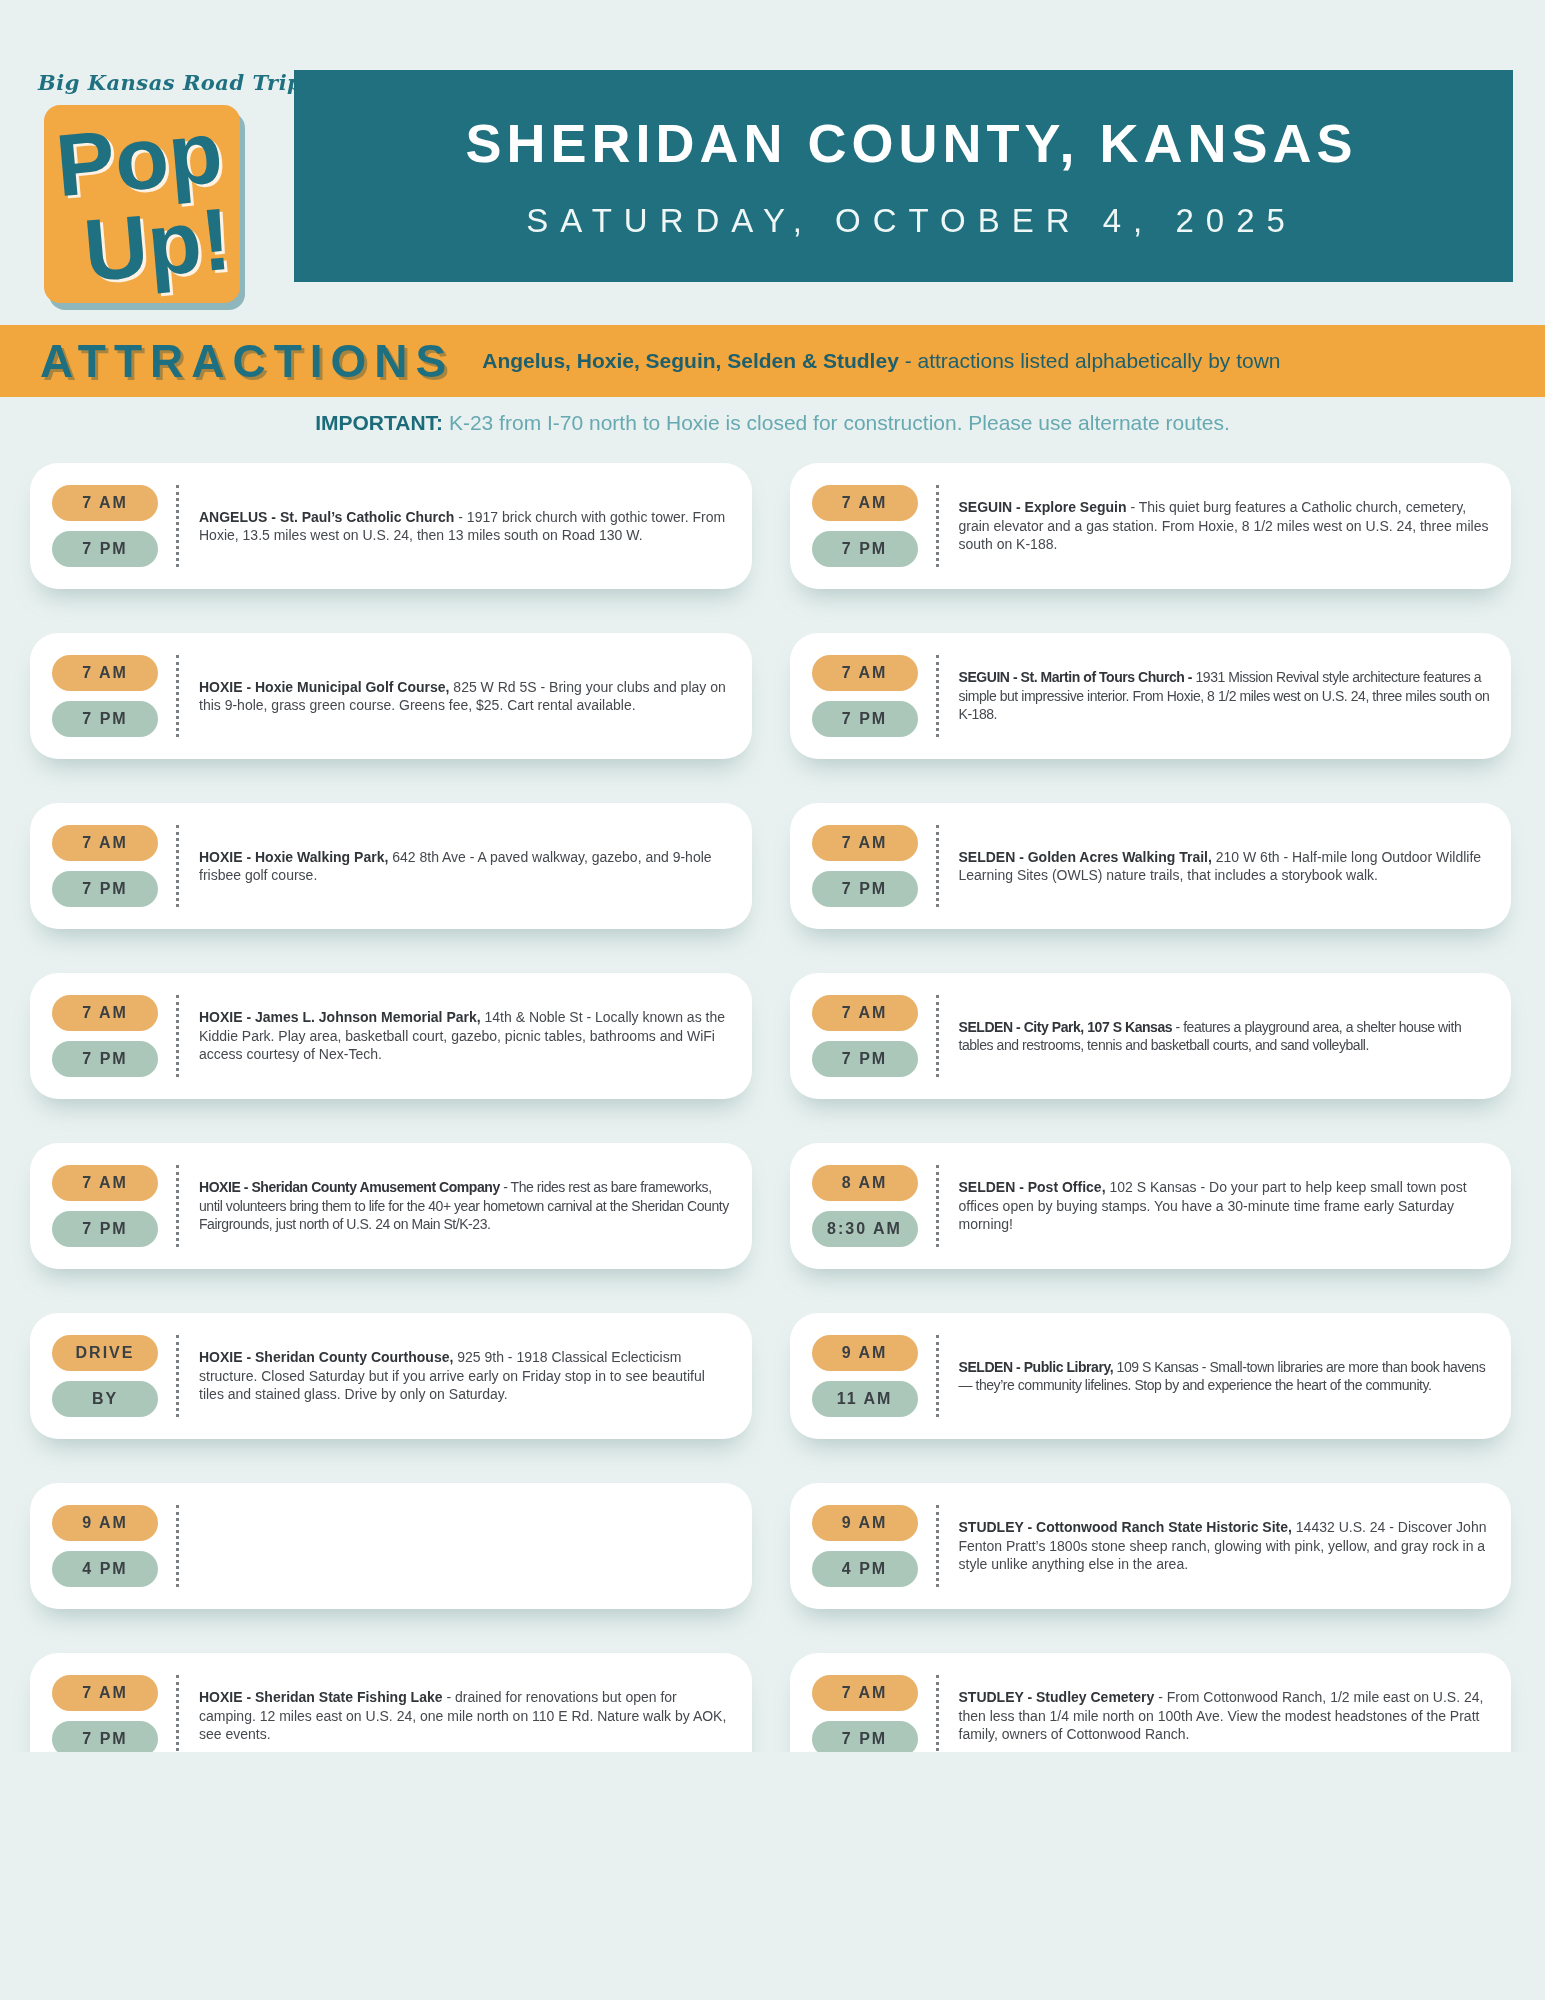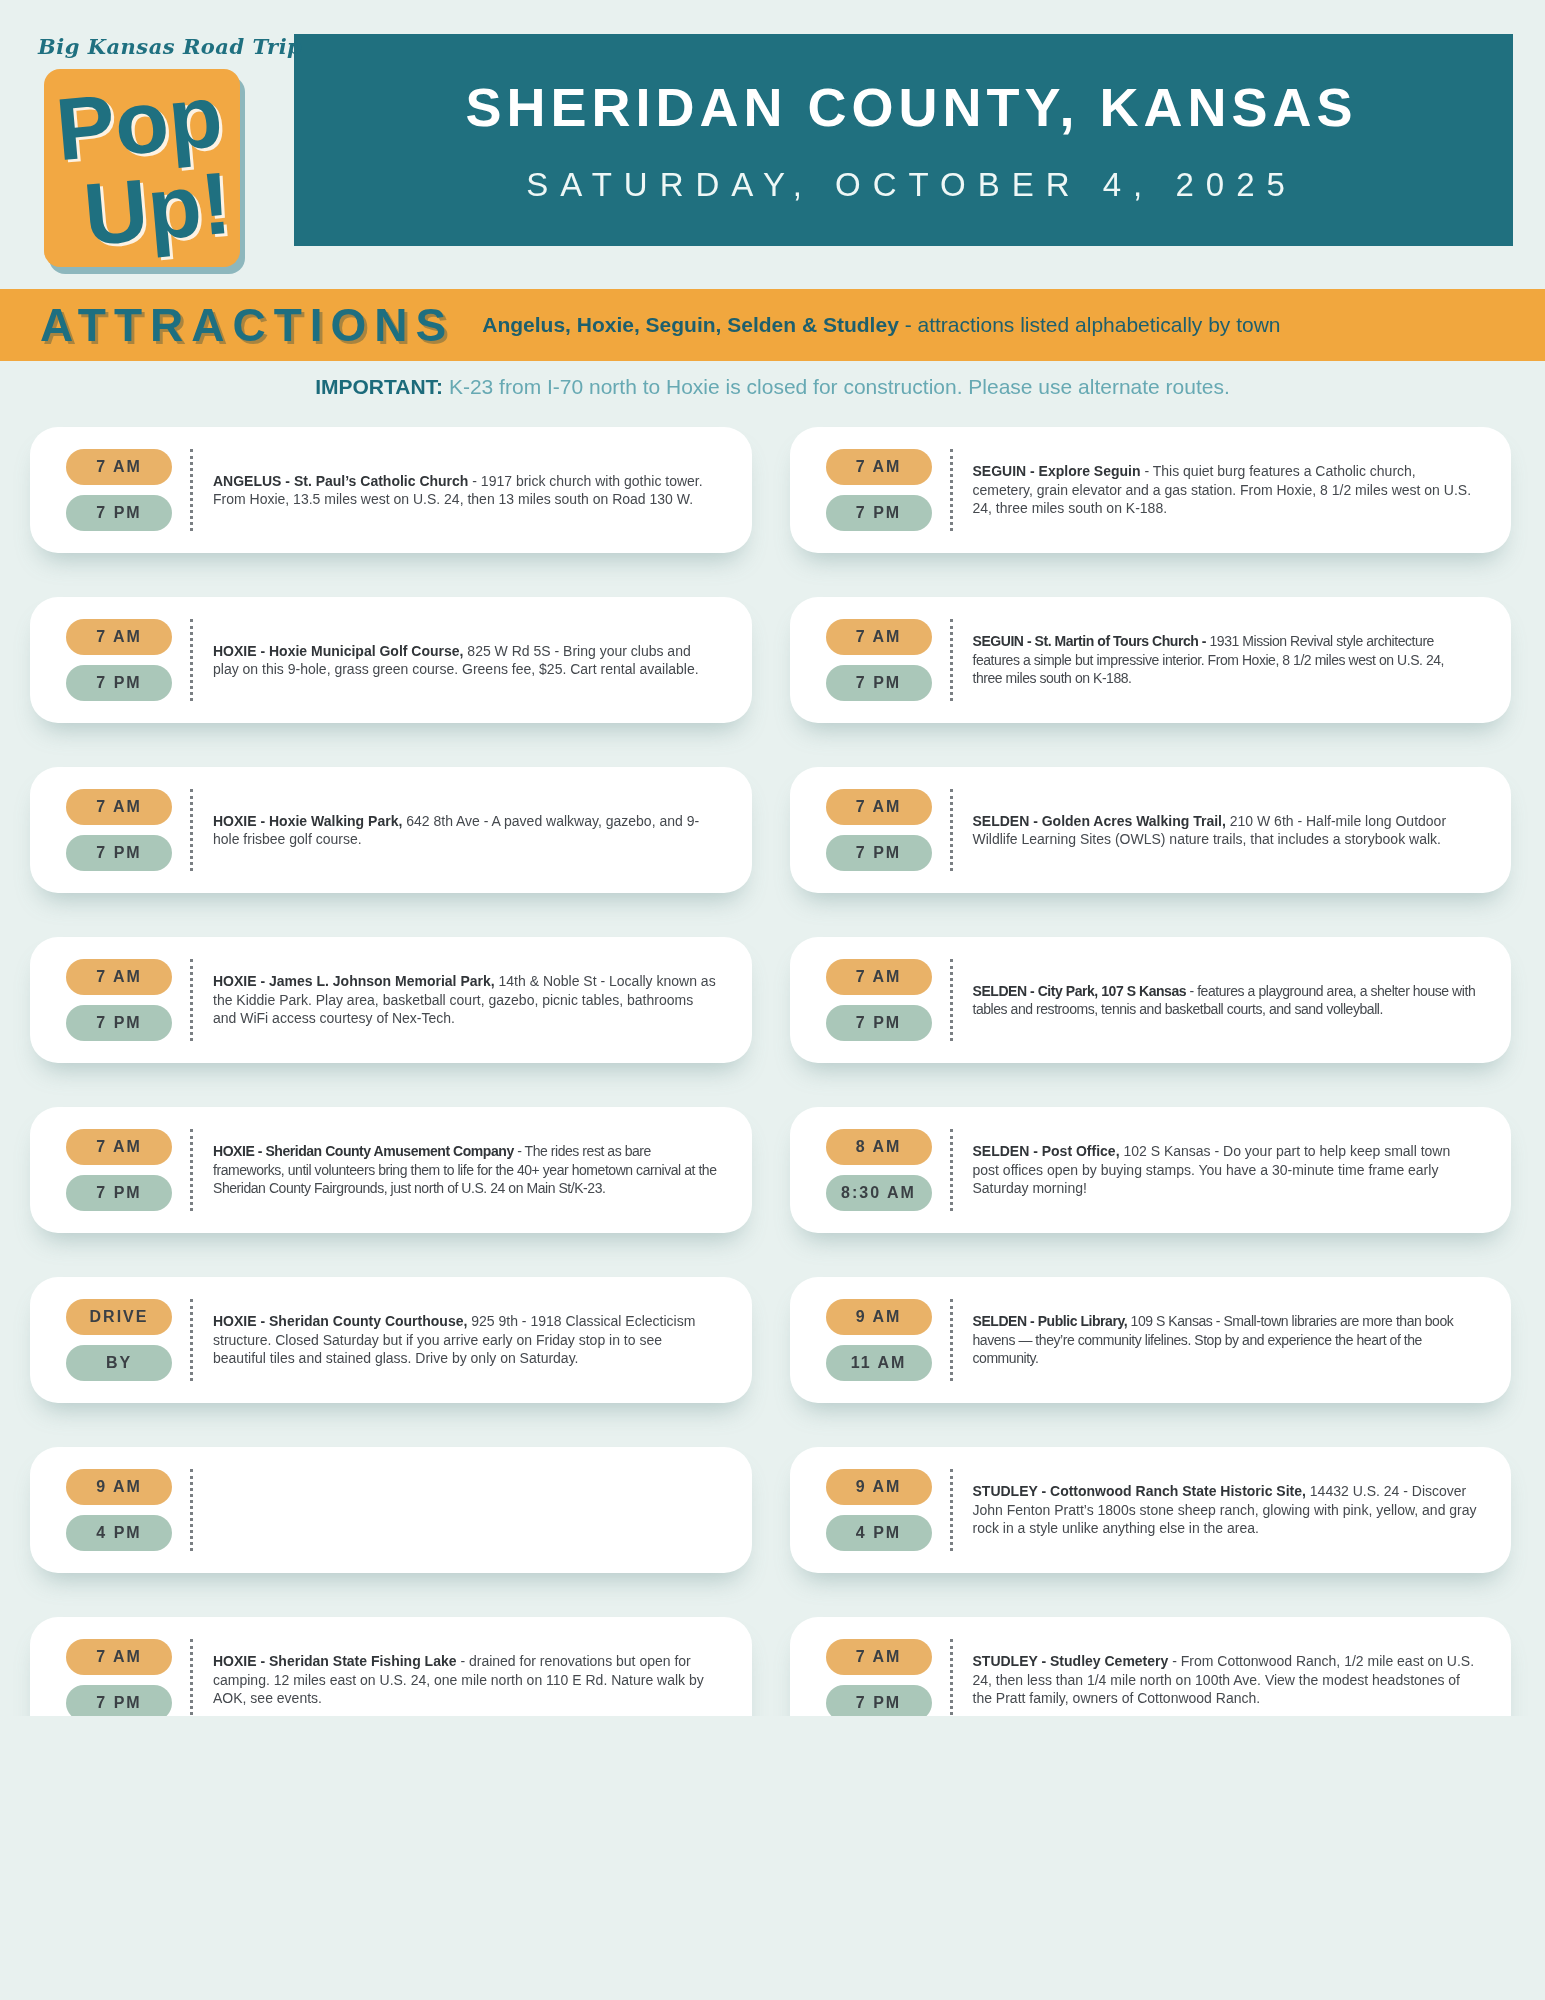--- a/index.html
+++ b/index.html
@@ -1,18 +1,18 @@
 <!DOCTYPE html>
 <html><head>
 <meta charset="utf-8">
 <style>
   html,body{margin:0;padding:0;background:#e8f1ef;}
   .page{
     position:relative;width:1545px;height:1716px;overflow:hidden;
-    background:#e8f1ef;font-family:"Liberation Sans",sans-serif;color:#45494e;
+    background:#e8f1ef;font-family:"Liberation Sans",sans-serif;color:#45494e;margin-top:36px;
   }
   
   .header-row{display:flex;gap:18px;padding:34px 32px 0 38px;align-items:flex-start;}
   .logo-block{width:238px;flex-shrink:0;position:relative;}
   .logo-script{font-family:"DejaVu Serif",serif;font-style:italic;font-weight:bold;
     color:#1f7080;font-size:21px;letter-spacing:.5px;white-space:nowrap;}
   .logo-square{margin-top:10px;margin-left:6px;width:196px;height:198px;background:#f2a843;
     border-radius:16px;position:relative;box-shadow:5px 7px 0 rgba(31,112,128,.45);}
   .logo-pop,.logo-up{position:absolute;font-weight:800;color:#1f7080;
     text-shadow:3px 3px 0 rgba(255,255,255,.85);line-height:1;}
@@ -29,21 +29,21 @@
     text-shadow:3px 3px 0 rgba(35,70,65,.35);white-space:nowrap;}
   .attractions-sub{font-size:21px;color:#1d5f6d;}
   .attractions-sub b{font-weight:bold;}
   
   .notice{margin-top:14px;text-align:center;font-size:21px;}
   .notice b{color:#1c6b7b;}
   .notice span{color:#67a9b3;}
   
   .grid{display:grid;grid-template-columns:repeat(2,1fr);column-gap:38px;row-gap:44px;
     padding:28px 34px 0 30px;align-items:start;}
-  .card{background:#fff;border-radius:28px;padding:20px 34px;display:flex;align-items:center;
+  .card{background:#fff;border-radius:28px;padding:20px 20px;display:flex;align-items:center;
     min-height:86px;box-shadow:0 16px 24px -10px rgba(100,140,140,.4);}
   .badges{width:110px;display:flex;flex-direction:column;gap:10px;align-items:center;flex-shrink:0;}
   .pill{width:106px;text-align:center;padding:9px 0;border-radius:999px;font-weight:bold;
     font-size:16px;letter-spacing:2px;color:#3b4045;white-space:nowrap;}
   .pill.am{background:#e9b268;}
   .pill.pm{background:#aac7b9;}
   .vsep{align-self:stretch;border-left:3px dotted #7a7f83;margin:2px 20px 2px 16px;}
   .card-text{margin:0;font-size:14px;line-height:1.32;color:#45494e;}
   .card-text b{color:#313539;}
   .tight .card-text{letter-spacing:-.45px;}

